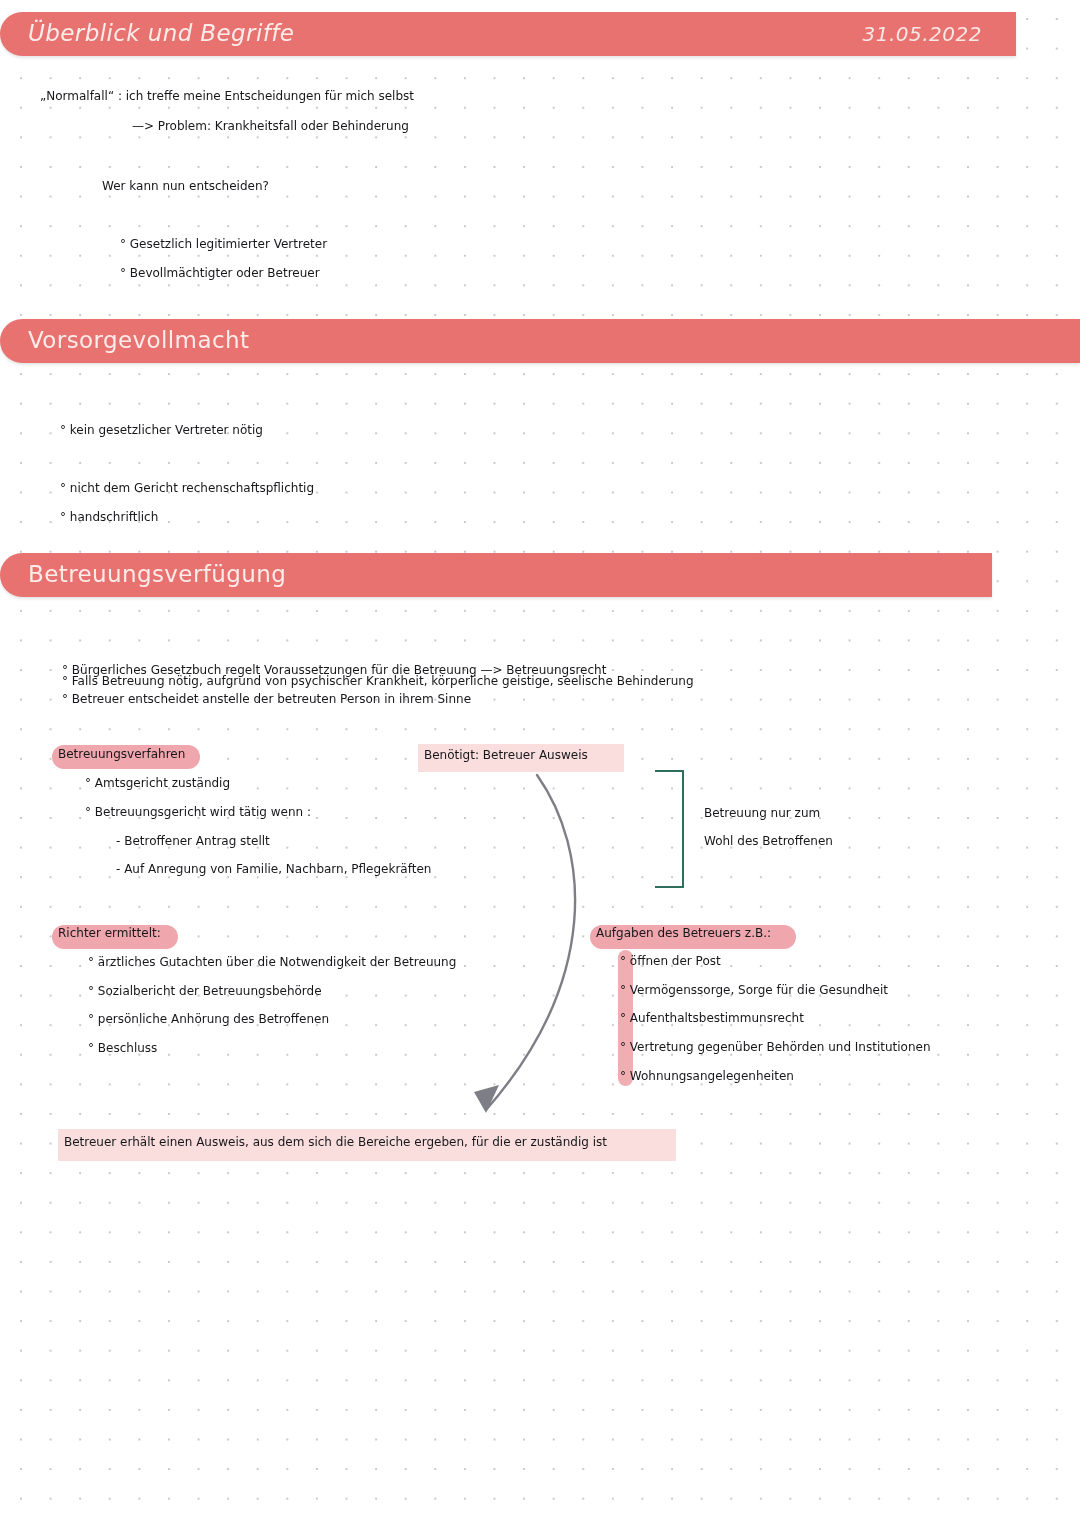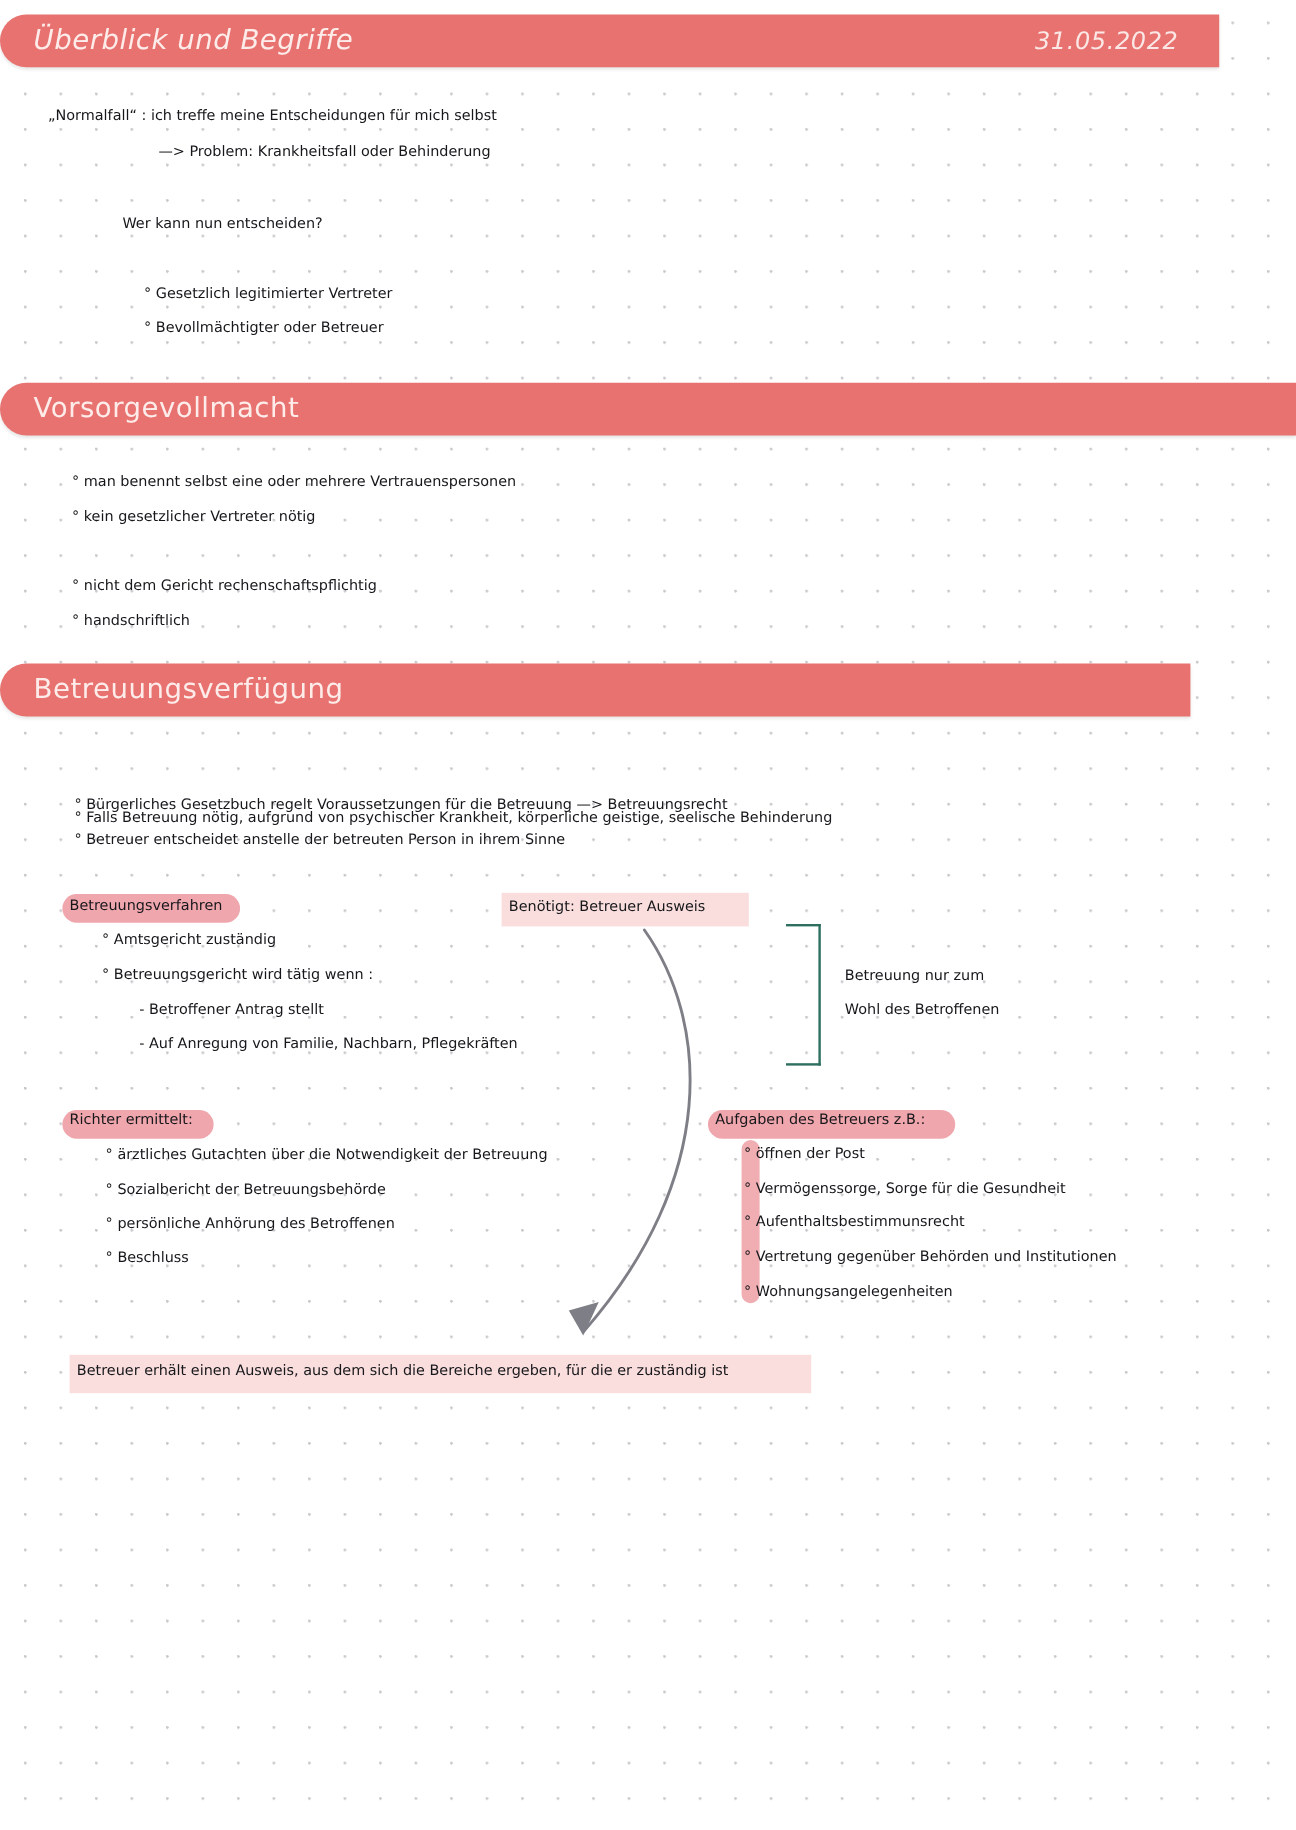--- a/index.html
+++ b/index.html
@@ -117,21 +117,20 @@
   <div class="txt" style="left:40px; top:89px;">„Normalfall“ : ich treffe meine Entscheidungen für mich selbst</div>
   <div class="txt" style="left:84px; top:119px;margin-left:48px;">—&gt; Problem: Krankheitsfall oder Behinderung</div>
   <div class="txt" style="left:102px; top:179px;">Wer kann nun entscheiden?</div>
   <div class="txt" style="left:120px; top:237px;">° Gesetzlich legitimierter Vertreter</div>
   <div class="txt" style="left:120px; top:266px;">° Bevollmächtigter oder Betreuer</div>
 
   <div class="sec-bar" style="top:319px; width:1080px;">
     <span class="sec-title">Vorsorgevollmacht</span>
   </div>
 
-  <div class="txt" style="left:60px; top:394px;">° man benennt selbst eine oder mehrere Vertrauenspersonen</div>
   <div class="txt" style="left:60px; top:423px;">° kein gesetzlicher Vertreter nötig</div>
   <div class="txt" style="left:60px; top:481px;">° nicht dem Gericht rechenschaftspflichtig</div>
   <div class="txt" style="left:60px; top:510px;">° handschriftlich</div>
 
   <div class="sec-bar" style="top:553px; width:992px;">
     <span class="sec-title">Betreuungsverfügung</span>
   </div>
 
   <div class="txt" style="left:62px; top:634px;margin-top:40px;">° Falls Betreuung nötig, aufgrund von psychischer Krankheit, körperliche geistige, seelische Behinderung</div>
   <div class="txt" style="left:62px; top:663px;">° Bürgerliches Gesetzbuch regelt Voraussetzungen für die Betreuung —&gt; Betreuungsrecht</div>

